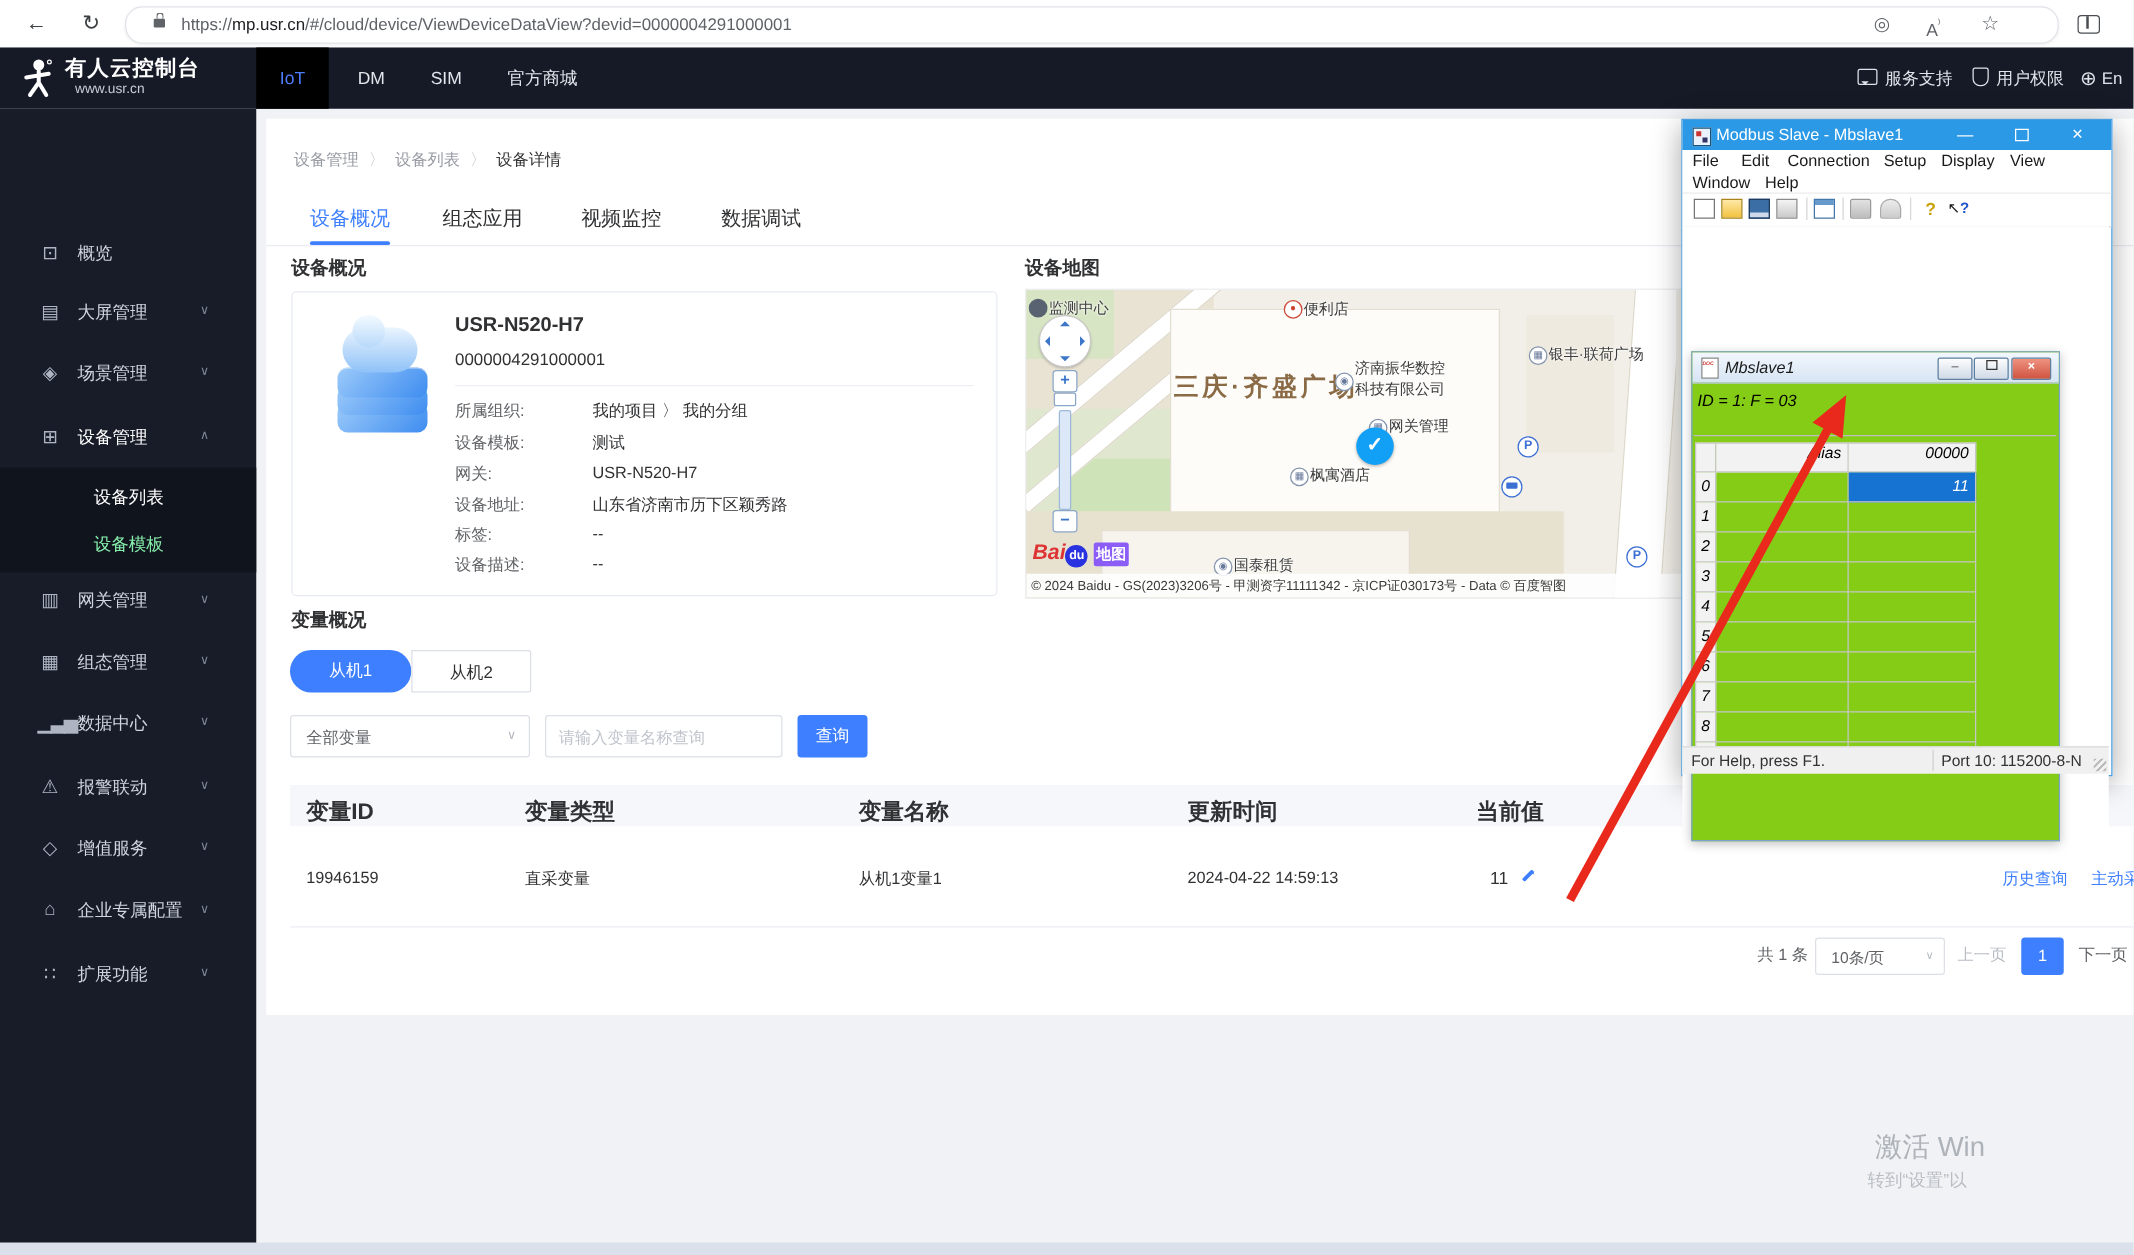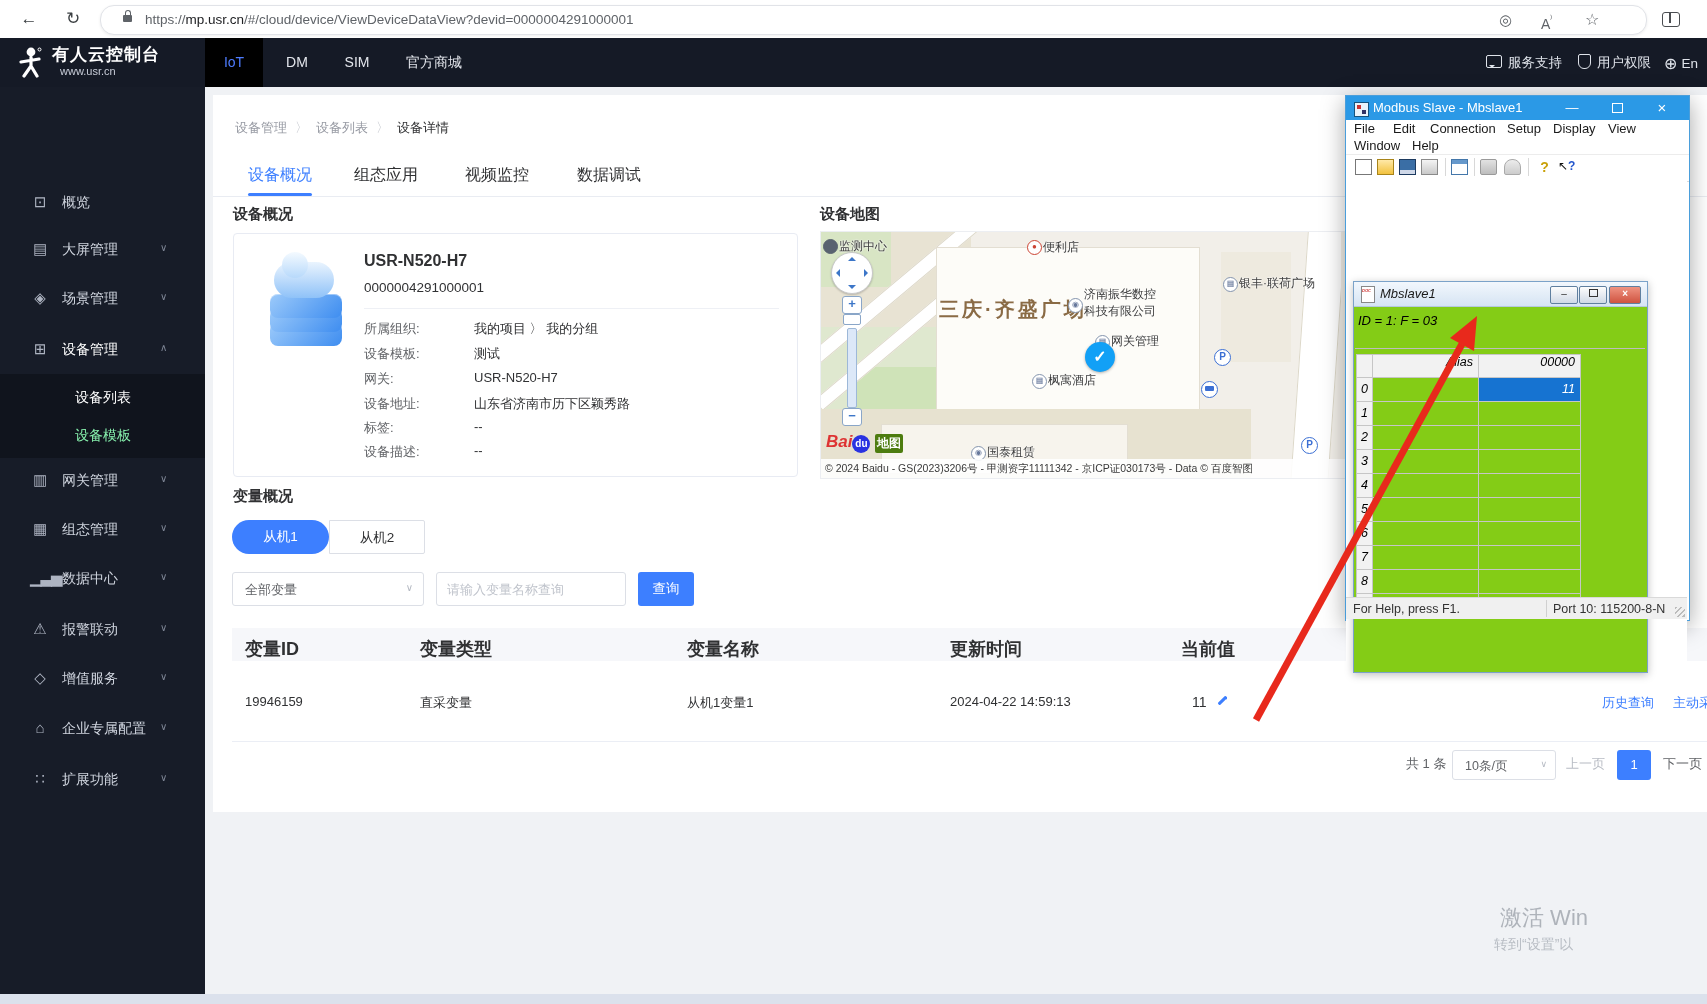--- a/index.html
+++ b/index.html
@@ -73,21 +73,21 @@
   .busmark{position:absolute;width:15px;height:15px;border-radius:50%;background:#fff;border:1.5px solid #3b6fd4;}
   .busmark::before{content:"";position:absolute;left:3px;top:4px;width:9px;height:5px;background:#3b6fd4;border-radius:1px;}
   .checkmark{position:absolute;width:30px;height:30px;border-radius:50%;background:#12a0f6;color:#fff;font-size:16px;font-weight:bold;text-align:center;line-height:30px;box-shadow:0 1px 3px rgba(0,0,0,.3);}
   .pan{position:absolute;left:10px;top:20px;width:40px;height:40px;border-radius:50%;background:#fff;border:1px solid #c9c9c9;box-shadow:0 1px 2px rgba(0,0,0,.2);}
   .tri{position:absolute;width:0;height:0;border:4px solid transparent;}
   .zbtn{position:absolute;left:21px;width:18px;height:16px;background:#fff;border:1px solid #8aa6c8;border-radius:3px;color:#3c76c8;font-weight:bold;font-size:13px;text-align:center;line-height:14px;cursor:pointer;}
   .ztrack{position:absolute;left:26px;top:96px;width:8px;height:78px;background:#dce8f8;border:1px solid #9db8d8;border-radius:2px;}
   .zhandle{position:absolute;left:22px;top:82px;width:16px;height:9px;background:#fff;border:1px solid #8aa6c8;border-radius:2px;cursor:pointer;}
   .bd-bai{color:#de3333;font-weight:bold;font-style:italic;font-size:17px;}
   .bd-du{display:inline-block;width:18px;height:18px;border-radius:50%;background:#2932e1;color:#fff;font-size:10px;text-align:center;line-height:18px;font-weight:bold;}
-  .bd-map{display:inline-block;background:#4d7c0f;color:#fff;font-size:12px;font-weight:bold;padding:1px 2px;border-radius:2px;}
+  .bd-map{display:inline-block;background:#8b5cf6;color:#fff;font-size:12px;font-weight:bold;padding:1px 2px;border-radius:2px;}
   .attrib{position:absolute;left:0;top:227px;width:840px;height:19px;background:rgba(255,255,255,.88);}
   .attrib span{position:absolute;left:4px;top:3px;font-size:10.5px;color:#3a3a3a;white-space:nowrap;}
   
   .slavetab{top:425px;height:34px;line-height:34px;font-size:13.5px;text-align:center;cursor:pointer;box-sizing:border-box;}
   .slavetab.on{background:#3d7fff;color:#fff;border-radius:2px 0 0 2px;}
   .slavetab.off{background:#fff;color:#303133;border:1px solid #dcdfe6;border-radius:0 2px 2px 0;}
   .selbox{left:19px;top:477px;width:192px;height:34px;border:1px solid #dcdfe6;border-radius:3px;box-sizing:border-box;cursor:pointer;}
   .selbox .v{position:absolute;left:12px;top:8px;font-size:13px;color:#606266;}
   .selbox .ch{position:absolute;right:10px;top:9px;font-size:10px;color:#b4b9c2;}
   .inpbox{left:223px;top:477px;width:190px;height:34px;border:1px solid #dcdfe6;border-radius:3px;box-sizing:border-box;font-size:13px;color:#303133;padding:0 10px;outline:none;font-family:"Liberation Sans",sans-serif;}

